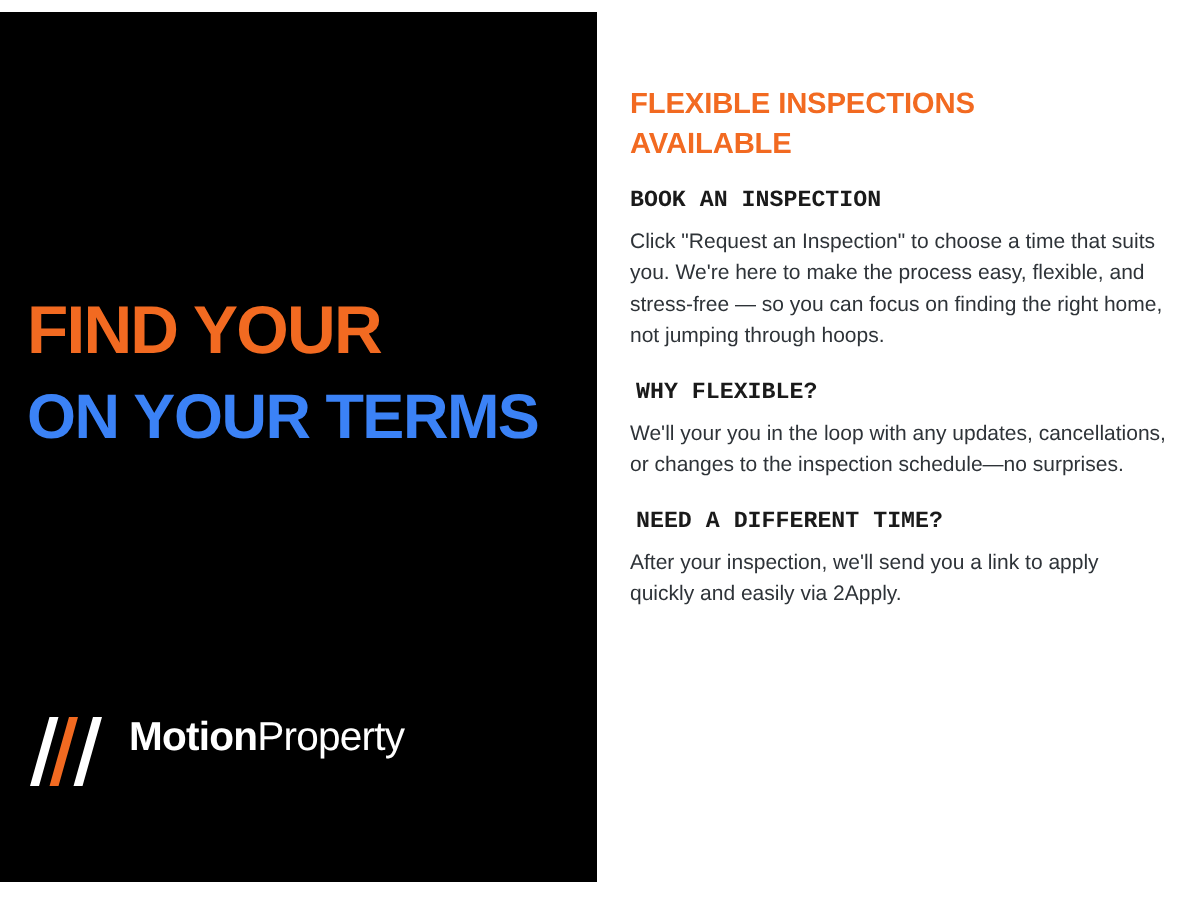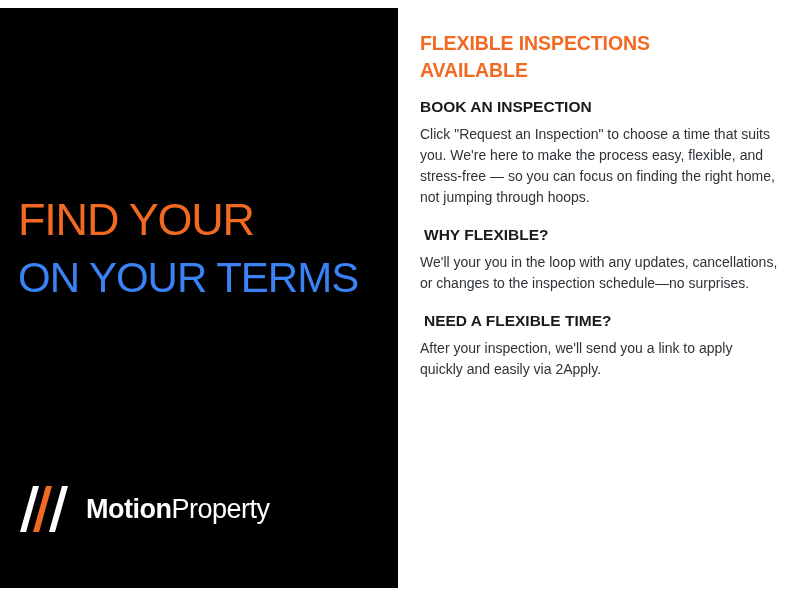--- a/index.html
+++ b/index.html
@@ -32,36 +32,35 @@
     overflow: hidden;
   }
   .hero-headline {
     position: absolute;
     left: 18px;
     top: 183px;
     width: 370px;
   }
   .hero-line {
     font-family: "Liberation Sans", sans-serif;
-    font-weight: normal;
+    font-weight: bold;
     font-size: 45px;
     line-height: 58px;
     letter-spacing: -1.2px;
     white-space: nowrap;
   }
   .hero-line.orange { color: #f26a21; }
   .hero-line.white  { color: #3b82f6; font-size: 42px; letter-spacing: -1px; }
 
   
   .logo {
     position: absolute;
     left: 20px;
-    bottom: 56px;
+    bottom: 64px;
     display: flex;
-    align-items: center;
   }
   .logo-mark {
     width: 56px;
     height: 46px;
     margin-right: 10px;
     display: block;
   }
   .logo-text {
     font-family: "Liberation Sans", sans-serif;
     font-size: 27px;
@@ -69,37 +68,37 @@
     color: #ffffff;
     letter-spacing: -0.5px;
     line-height: 1;
     white-space: nowrap;
   }
   .logo-text .light { font-weight: normal; }
 
   
   .content {
     flex: 1 1 auto;
-    padding: 30px 10px 10px 22px;
+    padding: 56px 10px 10px 22px;
     box-sizing: border-box;
   }
   .content-title {
     color: #f26a21;
     font-family: "Liberation Sans", sans-serif;
     font-weight: bold;
     font-size: 19.5px;
     line-height: 27px;
     letter-spacing: -0.1px;
     margin: 0 0 12px 0;
     max-width: 300px;
   }
   .section { margin-bottom: 4px; }
   .section-heading {
     color: #1a1a1a;
-    font-family: Liberation Sans, sans-serif;
+    font-family: Liberation Mono, monospace;
     font-weight: bold;
     font-size: 15.5px;
     line-height: 22px;
     margin: 8px 0 6px 0;
   }
   .section-heading.indent { padding-left: 4px; }
   .section-body {
     color: #2e3338;
     font-family: "Liberation Sans", sans-serif;
     font-size: 14px;
@@ -138,21 +137,21 @@
       <h2 class="section-heading">BOOK AN INSPECTION</h2>
       <p class="section-body">Click "Request an Inspection" to choose a time that suits you. We're here to make the process easy, flexible, and stress-free — so you can focus on finding the right home, not jumping through hoops.</p>
     </div>
 
     <div class="section">
       <h2 class="section-heading indent">WHY FLEXIBLE?</h2>
       <p class="section-body mid">We'll your you in the loop with any updates, cancellations, or changes to the inspection schedule—no surprises.</p>
     </div>
 
     <div class="section">
-      <h2 class="section-heading indent">NEED A FLEXIBLE TIME?</h2>
+      <h2 class="section-heading indent">NEED A DIFFERENT TIME?</h2>
     </div>
 
     <div class="section">
       <p class="section-body narrow">After your inspection, we'll send you a link to apply quickly and easily via 2Apply.</p>
     </div>
   </div>
 
 </div>
 
 </body></html>

